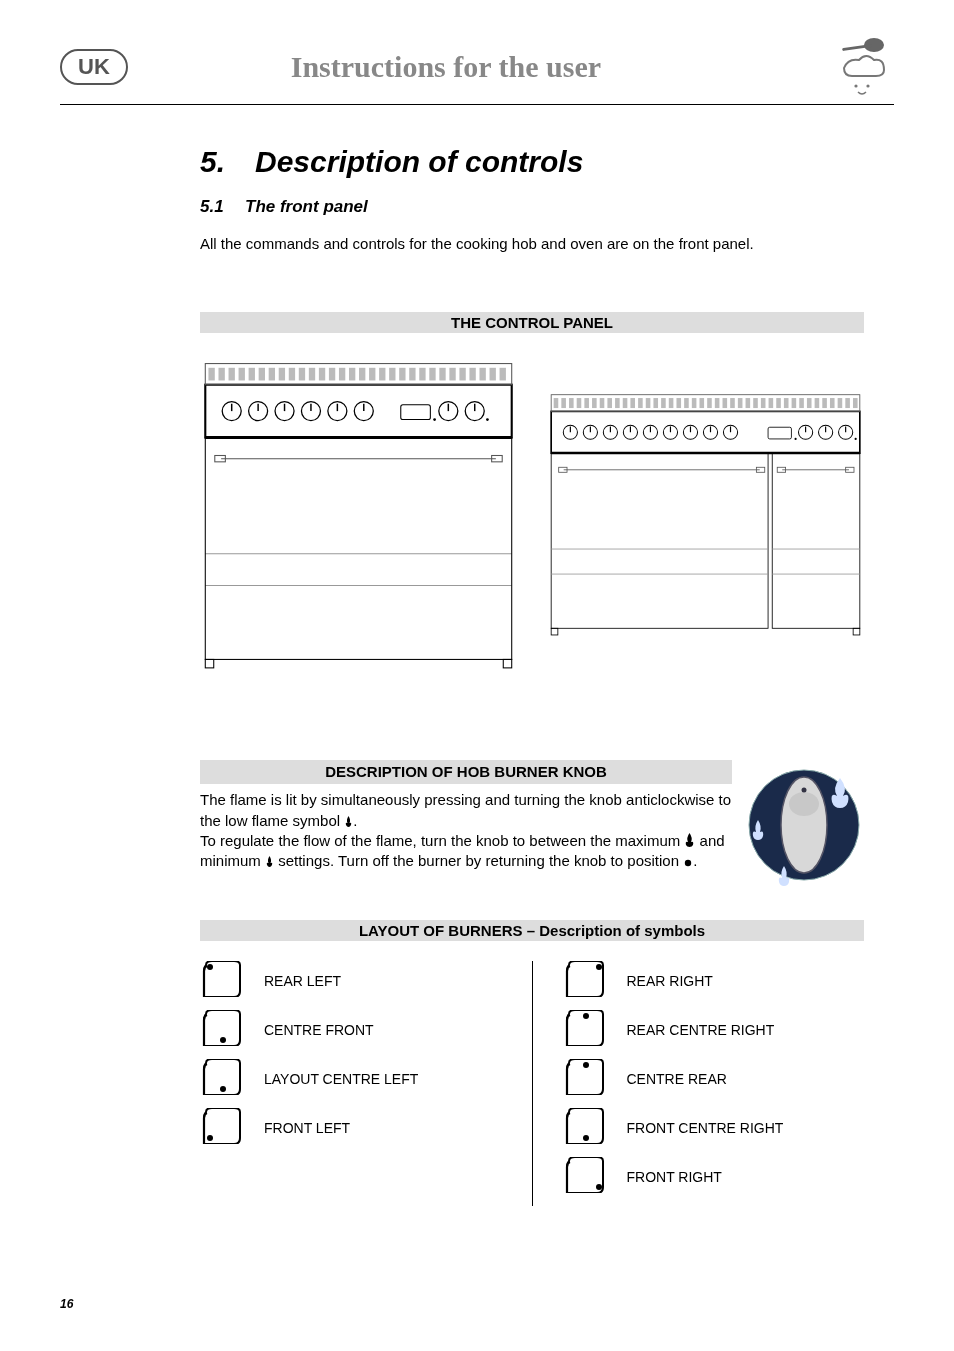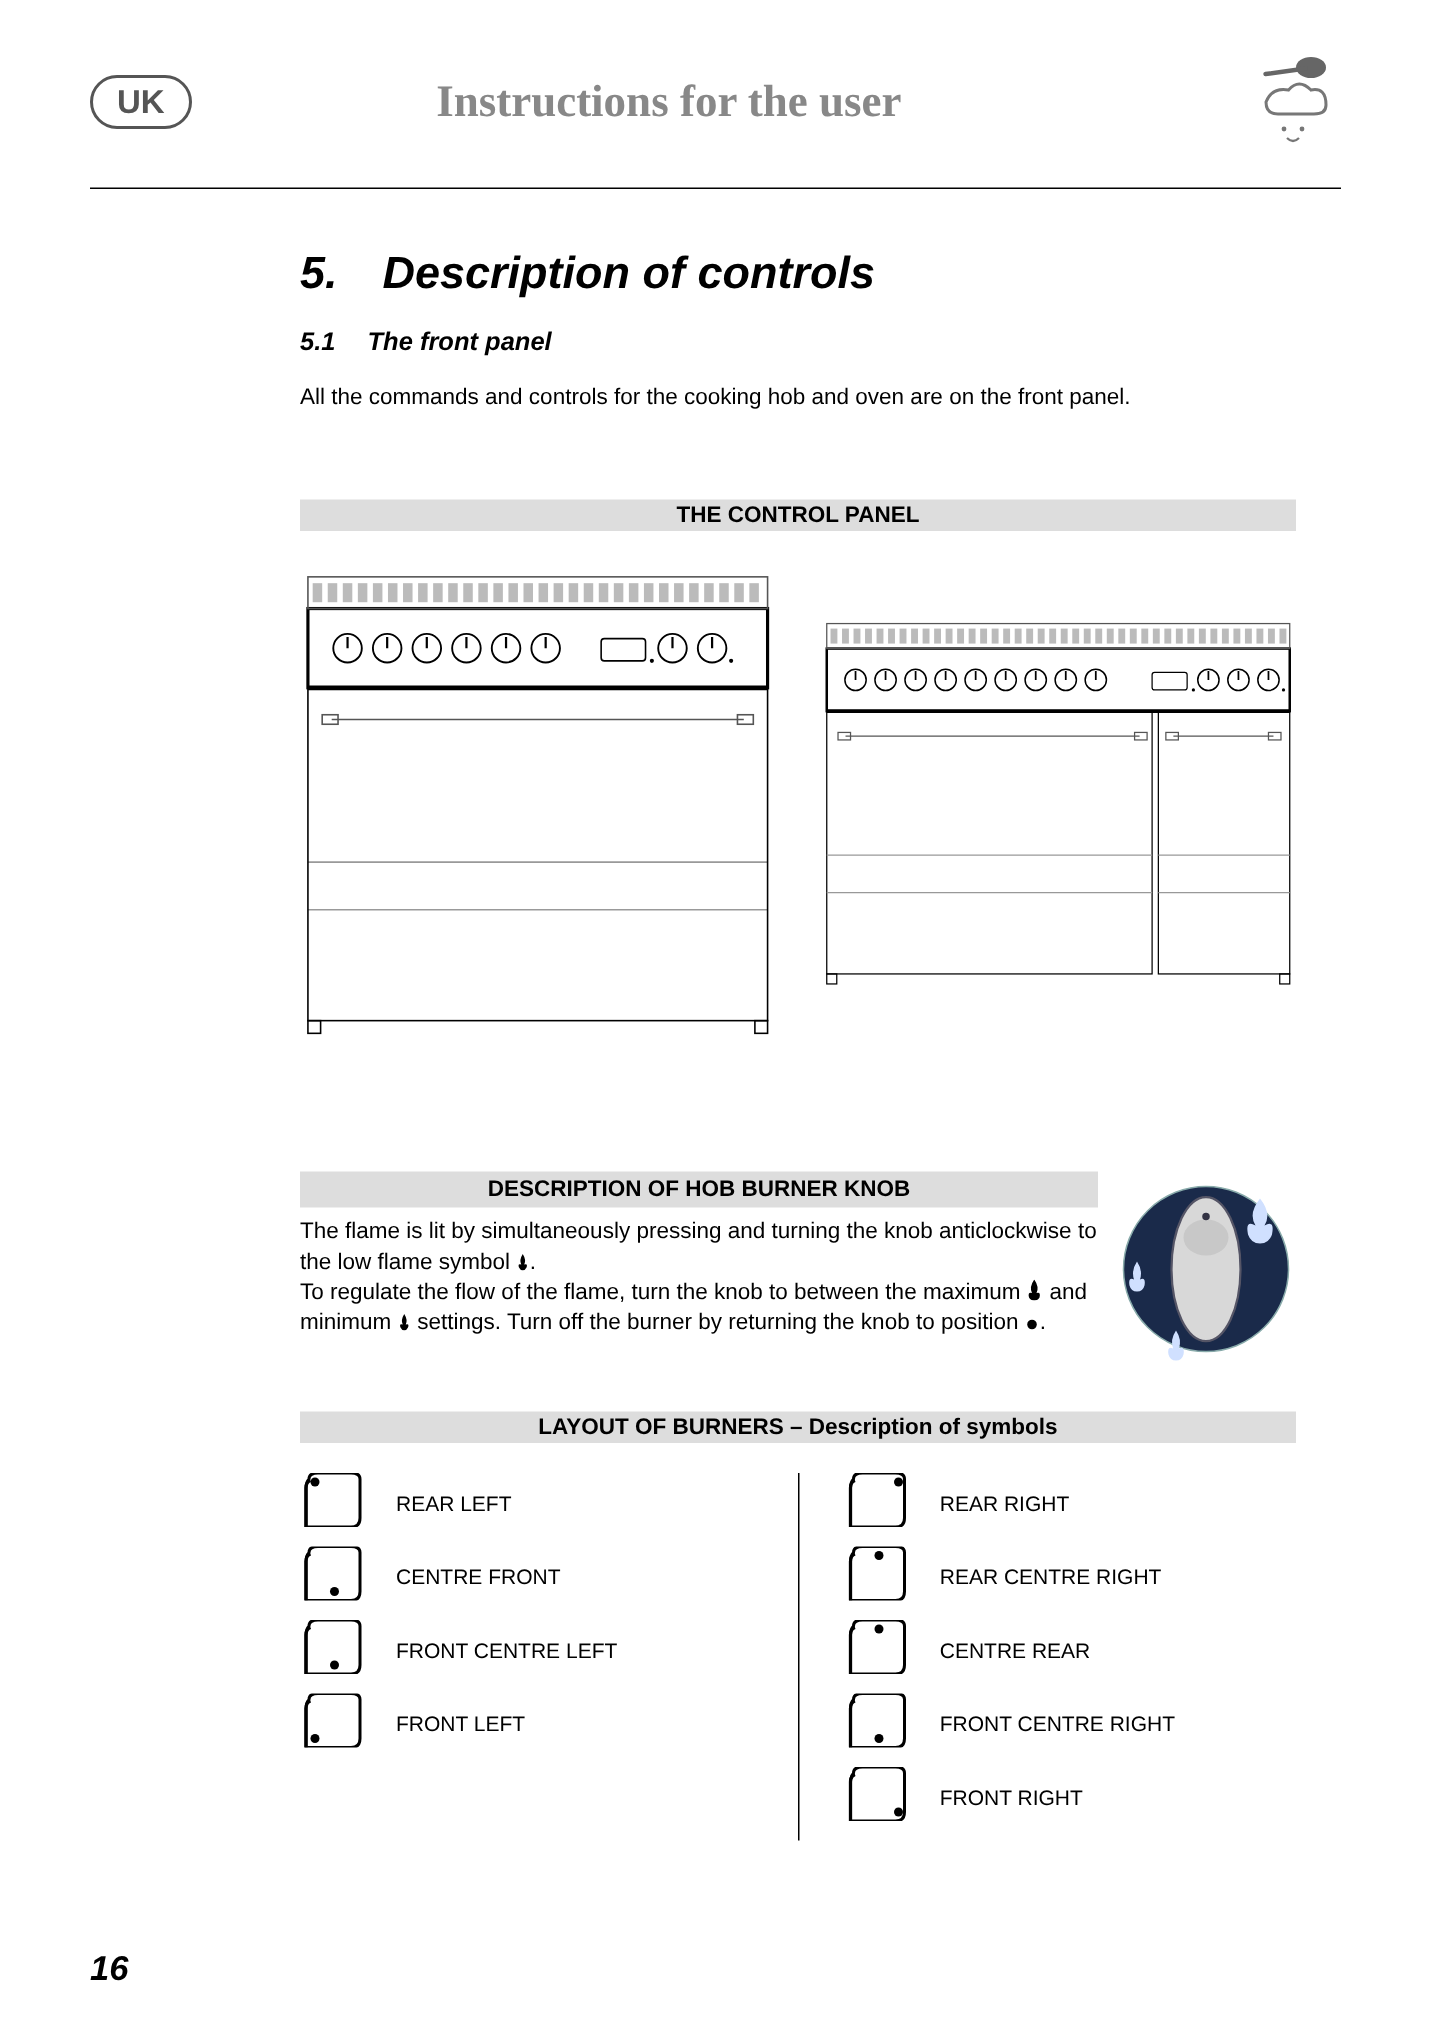--- a/index.html
+++ b/index.html
@@ -9,21 +9,20 @@
     color: #000;
     width: 954px;
     height: 1351px;
     position: relative;
     padding: 30px 60px 20px 60px;
   }
   .header-row {
     display: flex;
     align-items: center;
     justify-content: space-between;
-    padding-bottom: 20px;
     border-bottom: 1px solid #000;
     margin-bottom: 40px;
   }
   .uk-badge {
     border: 2px solid #555;
     border-radius: 18px;
     padding: 3px 16px;
     font-weight: bold;
     font-size: 22px;
     color: #555;
@@ -83,25 +82,25 @@
   .burner-row {
     display: flex;
     align-items: center;
     gap: 18px;
     margin-bottom: 10px;
     font-size: 14px;
   }
   .burner-icon { width: 46px; height: 36px; }
   .page-num {
     position: absolute;
-    bottom: 25px;
+    bottom: 40px;
     left: 60px;
     font-style: italic;
     font-weight: bold;
-    font-size: 23px;
+    font-size: 12px;
   }
   .inline-flame { vertical-align: -1px; }
 </style>
 </head>
 <body>
 
 <div class="header-row">
   <div class="uk-badge">UK</div>
   <div class="header-title">Instructions for the user</div>
   <div class="corner-icon">
@@ -344,21 +343,21 @@
                 <circle cx="23" cy="30" r="3" fill="#000"></circle>
               </svg></span>
             <span>CENTRE FRONT</span>
           </div>
           <div class="burner-row">
             <span><svg class="burner-icon" viewBox="0 0 46 36">
                 <path d="M6 4 Q6 0 12 0 L34 0 Q40 0 40 4 L40 30 Q40 36 34 36 L4 36 L4 10 Q4 6 6 4 Z" fill="none" stroke="#000" stroke-width="2" stroke-linejoin="round"></path>
                 <path d="M4 36 L4 10 Q4 6 7 5" fill="none" stroke="#000" stroke-width="2.2"></path>
                 <circle cx="23" cy="30" r="3" fill="#000"></circle>
               </svg></span>
-            <span>FRONT CENTRE LEFT</span>
+            <span>LAYOUT CENTRE LEFT</span>
           </div>
           <div class="burner-row">
             <span><svg class="burner-icon" viewBox="0 0 46 36">
                 <path d="M6 4 Q6 0 12 0 L34 0 Q40 0 40 4 L40 30 Q40 36 34 36 L4 36 L4 10 Q4 6 6 4 Z" fill="none" stroke="#000" stroke-width="2" stroke-linejoin="round"></path>
                 <path d="M4 36 L4 10 Q4 6 7 5" fill="none" stroke="#000" stroke-width="2.2"></path>
                 <circle cx="10" cy="30" r="3" fill="#000"></circle>
               </svg></span>
             <span>FRONT LEFT</span>
           </div>
         </div>

